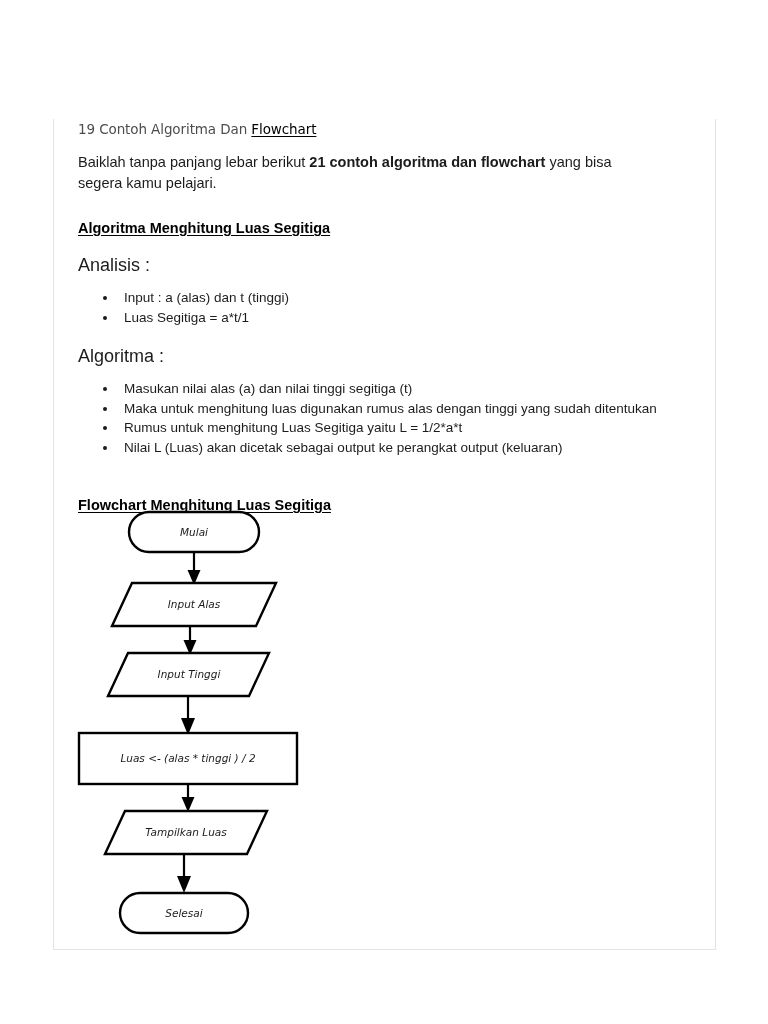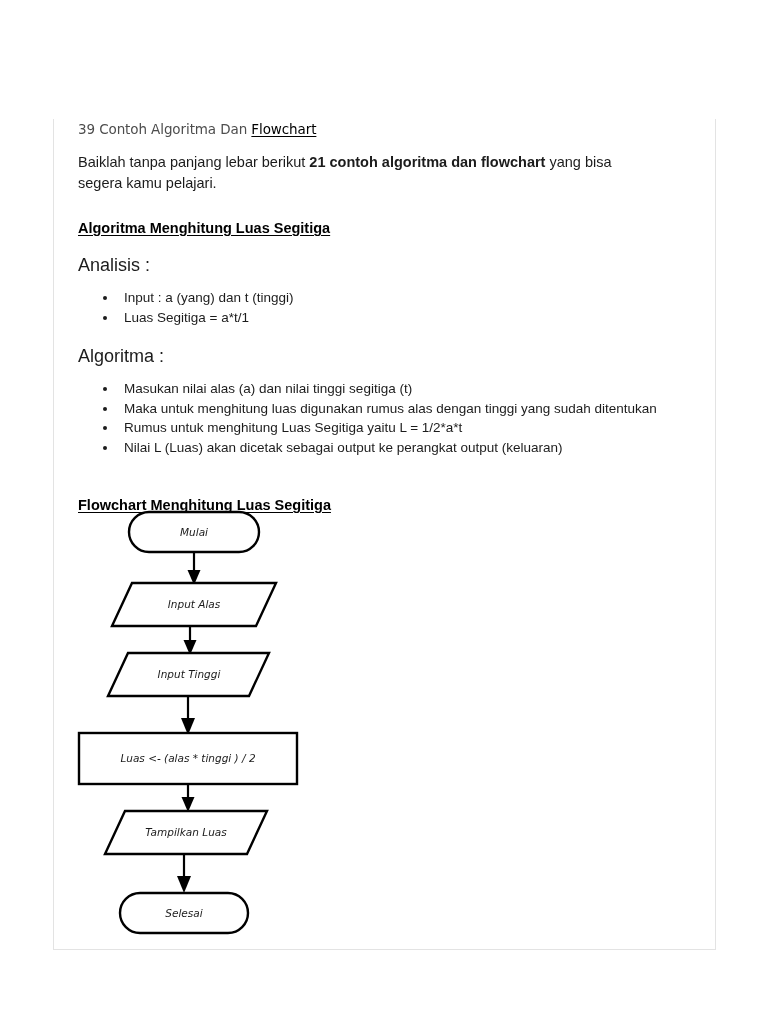--- a/index.html
+++ b/index.html
@@ -151,31 +151,31 @@
   }
   .fc-arrow { fill: #000000; }
 </style>
 </head>
 <body>
 
 <div id="page-frame"></div>
 
 <div id="content">
 
-  <p class="breadcrumb"><span>39 Contoh Algoritma Dan </span><a class="link" href="#">Flowchart</a></p>
+  <p class="breadcrumb"><span>19 Contoh Algoritma Dan </span><a class="link" href="#">Flowchart</a></p>
 
   <p class="lede"><span>Baiklah tanpa panjang lebar berikut </span><b>21 contoh algoritma dan flowchart</b><span> yang bisa segera kamu pelajari.</span></p>
 
 
   <h3 class="sub-title">Algoritma Menghitung Luas Segitiga</h3>
 
   <p class="label">Analisis :</p>
 
   <ul class="bullets">
-    <li>Input : a (yang) dan t (tinggi)</li>
+    <li>Input : a (alas) dan t (tinggi)</li>
     <li>Luas Segitiga = a*t/1</li>
   </ul>
 
   <p class="label">Algoritma :</p>
 
   <ul class="bullets">
     <li>Masukan nilai alas (a) dan nilai tinggi segitiga (t)</li>
     <li>Maka untuk menghitung luas digunakan rumus alas dengan tinggi yang sudah ditentukan</li>
     <li>Rumus untuk menghitung Luas Segitiga yaitu L = 1/2*a*t</li>
     <li>Nilai L (Luas) akan dicetak sebagai output ke perangkat output (keluaran)</li>

